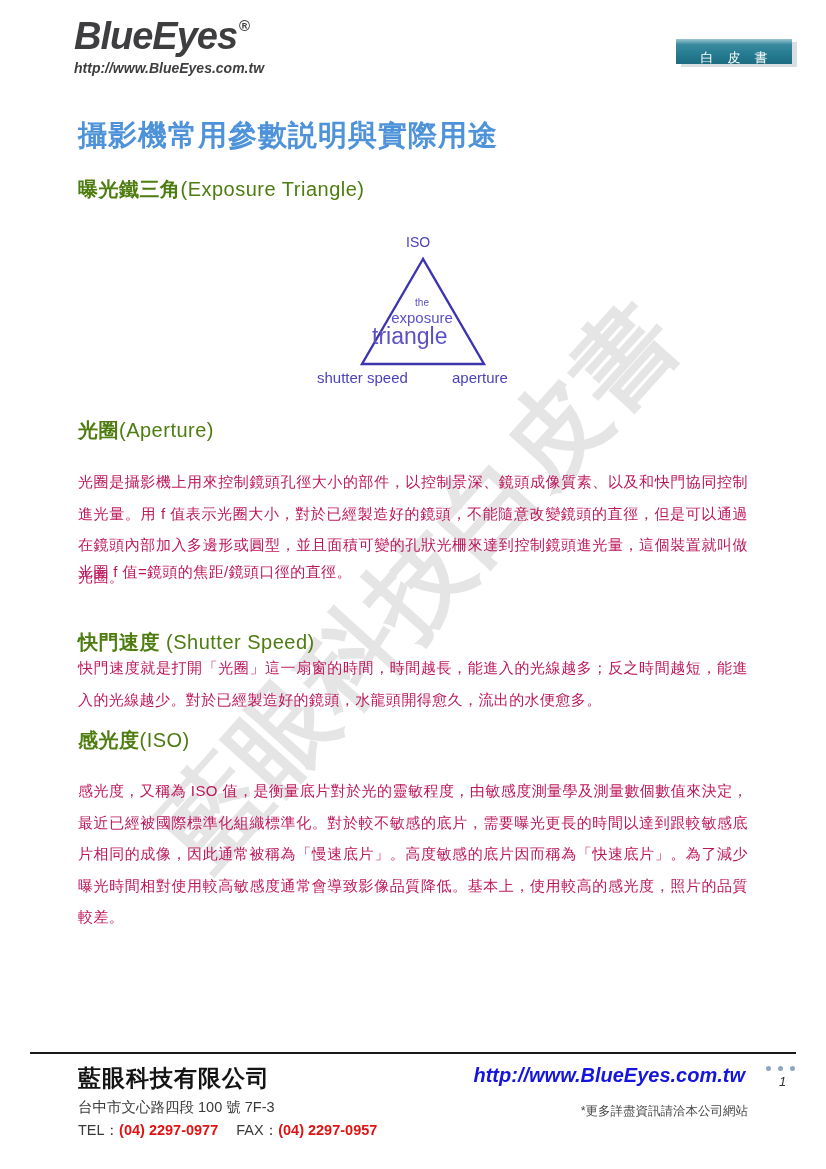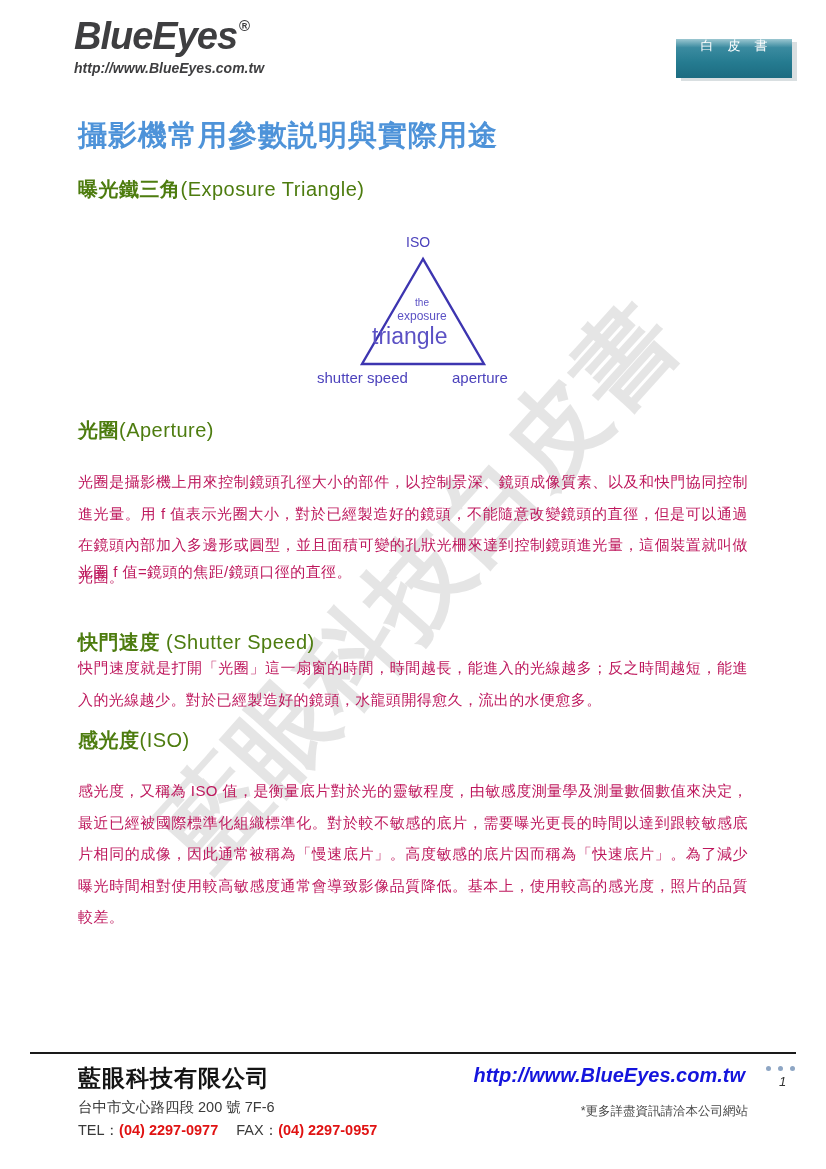--- a/index.html
+++ b/index.html
@@ -17,24 +17,24 @@
     font-size:38px;font-weight:bold;font-style:italic;
     color:#3e3e40;letter-spacing:-1px;line-height:1.1;
   }
   .logo-reg{font-size:15px;font-style:normal;vertical-align:18px;margin-left:2px;}
   .logo-url{
     display:block;font-size:14px;font-weight:bold;font-style:italic;
     color:#3e3e40;text-decoration:none;margin-top:2px;letter-spacing:0px;
   }
   .badge{
     position:absolute;left:676px;top:39px;z-index:2;
-    width:116px;height:39px;
+    width:116px;height:25px;
     background:linear-gradient(180deg,#9cc7d1 0%,#3b8ba0 22%,#257b90 60%,#1d6c81 100%);
     box-shadow:5px 3px 0 rgba(185,196,201,0.55);
-    display:flex;align-items:flex-start;justify-content:center;
+    display:flex;align-items:flex-end;justify-content:center;
   }
   .badge-label{
     color:#ffffff;font-size:13px;letter-spacing:14px;
     padding-left:14px;line-height:1;
   }
   
   .doc-title{
     position:absolute;left:78px;top:116px;z-index:2;
     font-size:29px;font-weight:bold;color:#4e93d9;letter-spacing:1px;
   }
@@ -45,21 +45,21 @@
   .h2 .zh{font-weight:bold;}
   .h2 .en{font-weight:normal;}
   
   .diagram{position:absolute;left:0;top:0;z-index:2;}
   .diagram-label{
     position:absolute;color:#4c42bc;z-index:2;
     font-family:"Liberation Sans", sans-serif;white-space:nowrap;text-align:right;
   }
   .lbl-iso{left:406px;top:234px;font-size:14px;}
   .lbl-the{left:382px;top:297px;font-size:10px;width:80px;text-align:center;color:#5b51c4;}
-  .lbl-exposure{left:382px;top:309px;font-size:12px;width:80px;text-align:center;color:#5b51c4;}
+  .lbl-exposure{left:382px;top:309px;font-size:15px;width:80px;text-align:center;color:#5b51c4;}
   .lbl-triangle{left:372px;top:323px;font-size:23px;width:100px;text-align:left;color:#5b51c4;}
   .lbl-shutter{left:317px;top:369px;font-size:15px;}
   .lbl-aperture{left:452px;top:369px;font-size:15px;}
   .triangle-svg{position:absolute;left:352px;top:254px;z-index:1;}
   
   .para{
     position:absolute;left:78px;width:670px;z-index:2;
     font-size:15px;line-height:31.5px;color:#be185d;
     text-align:justify;letter-spacing:0.4px;
   }
@@ -154,21 +154,21 @@
   </div>
   <div class="para" style="top:652px;">快門速度就是打開「光圈」這一扇窗的時間，時間越長，能進入的光線越多；反之時間越短，能進入的光線越少。對於已經製造好的鏡頭，水龍頭開得愈久，流出的水便愈多。</div>
 
   <div class="h2" style="top:727px;">
     <span class="zh">感光度</span><span class="en">(ISO)</span>
   </div>
   <div class="para" style="top:775px;">感光度，又稱為 ISO 值，是衡量底片對於光的靈敏程度，由敏感度測量學及測量數個數值來決定，最近已經被國際標準化組織標準化。對於較不敏感的底片，需要曝光更長的時間以達到跟較敏感底片相同的成像，因此通常被稱為「慢速底片」。高度敏感的底片因而稱為「快速底片」。為了減少曝光時間相對使用較高敏感度通常會導致影像品質降低。基本上，使用較高的感光度，照片的品質較差。</div>
 
   <div class="footer-rule"></div>
   <div class="footer-company">藍眼科技有限公司</div>
-  <div class="footer-address">台中市文心路四段 200 號 7F-6</div>
+  <div class="footer-address">台中市文心路四段 100 號 7F-3</div>
   <div class="footer-telfax">
     <span>TEL：</span><span class="phone">(04) 2297-0977</span><span class="telfax-gap"></span><span>FAX：</span><span class="phone">(04) 2297-0957</span>
   </div>
   <a class="footer-url" href="#">http://www.BlueEyes.com.tw</a>
   <div class="footer-note">*更多詳盡資訊請洽本公司網站</div>
   <div class="page-dots">
     <span class="dot"></span>
     <span class="dot"></span>
     <span class="dot"></span>
   </div>

